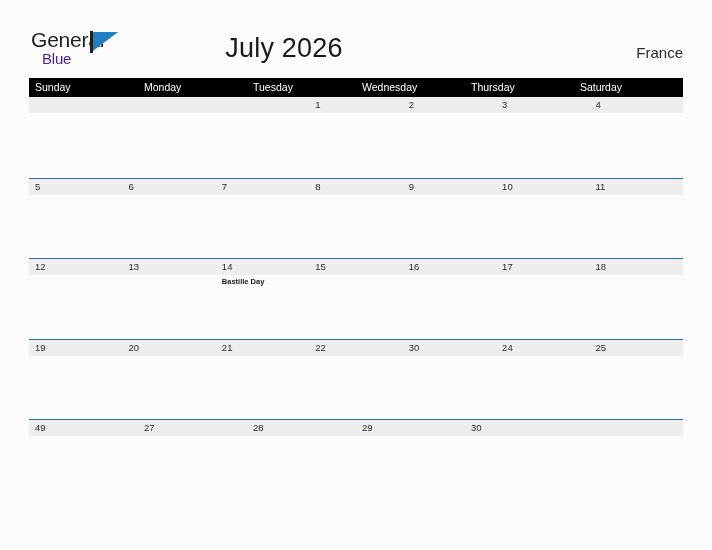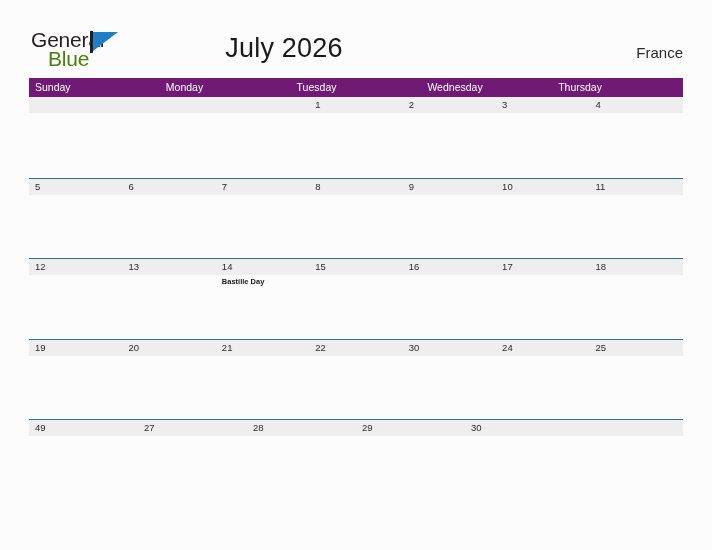--- a/index.html
+++ b/index.html
@@ -36,25 +36,25 @@
     position: absolute;
     left: 0;
     top: 0;
     font-size: 21px;
     letter-spacing: -0.2px;
     color: #231f20;
     line-height: 22px;
   }
   .logo-blue {
     position: absolute;
-    left: 17px;
+    left: 11px;
     top: 19px;
-    font-size: 21px;
+    font-size: 15px;
     letter-spacing: -0.2px;
-    color: #4d7c0f;
+    color: #4c1d95;
     line-height: 22px;
   }
   .logo-flag {
     position: absolute;
     left: 59px;
     top: 2px;
     width: 29px;
     height: 22px;
   }
   .logo-pole {
@@ -92,21 +92,21 @@
     position: absolute;
     left: 29px;
     top: 78px;
     width: 654px;
   }
 
   .weekday-row {
     display: flex;
     width: 100%;
     height: 19px;
-    background: #701a75;
+    background: #000000;
   }
   .weekday-cell {
     flex: 1 1 0;
     color: #ffffff;
     font-size: 10.5px;
     line-height: 19px;
     padding-left: 6px;
     white-space: nowrap;
     overflow: hidden;
   }
@@ -187,20 +187,21 @@
 </div>
 
 <div class="cal-grid">
 
   <div class="weekday-row">
     <div class="weekday-cell">Sunday</div>
     <div class="weekday-cell">Monday</div>
     <div class="weekday-cell">Tuesday</div>
     <div class="weekday-cell">Wednesday</div>
     <div class="weekday-cell">Thursday</div>
+    <div class="weekday-cell">Saturday</div>
   </div>
 
   <div id="weeks-container">
       <div class="week-row first">
         <div class="week-band"></div>
         <div class="week-cells">
           <div class="day-cell">
             <div class="day-num"></div>
           </div>
           <div class="day-cell">

